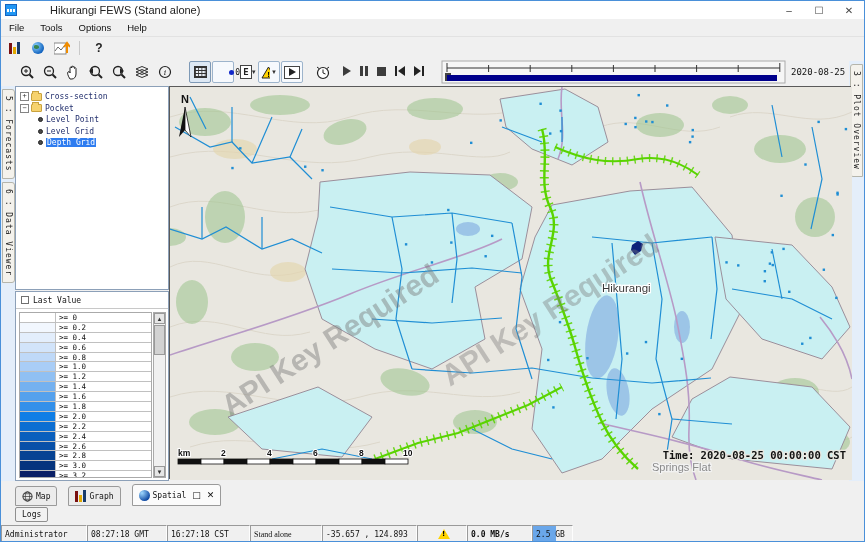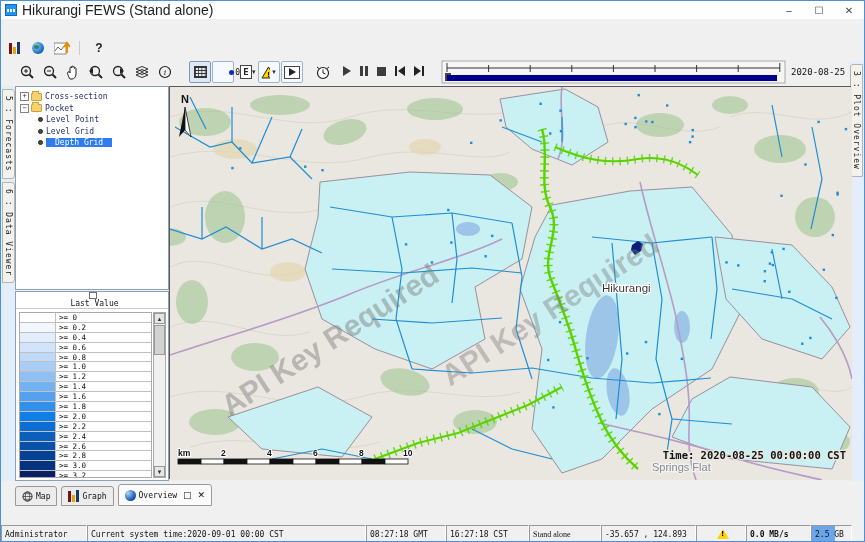--- a/index.html
+++ b/index.html
@@ -7,21 +7,21 @@
   #app {
     position:relative; width:865px; height:542px; background:#f0f0f0;
     font-family:"Liberation Sans", sans-serif; overflow:hidden;
     border:1px solid #4a90d9;
   }
   
   #titlebar { position:absolute; left:0; top:0; width:100%; height:18px; background:#fff; display:flex; align-items:center; }
   #app-icon { width:12px; height:12px; margin:0 5px 0 4px; border:1px solid #1565c0; background:#2196f3; position:relative; }
   #app-icon:before { content:""; position:absolute; left:1px; top:4px; width:8px; height:3px;
     background:linear-gradient(90deg,#fff 0 2px,transparent 2px 3px,#fff 3px 5px,transparent 5px 6px,#fff 6px 8px); }
-  #win-title { font-size:14px; color:#222; }
+  #win-title { font-size:11px; color:#222;margin-left:28px; }
   #win-controls { margin-left:auto; display:flex; height:100%; }
   .win-btn { width:30px; height:100%; display:flex; align-items:center; justify-content:center; font-size:10px; color:#444; }
   
   #menubar { position:absolute; left:0; top:18px; width:100%; height:18px; background:#f0f0f0; display:flex; align-items:center; border-bottom:1px solid #e2e2e2; }
   .menu-item { font-size:9.5px; color:#111; padding:0 8px; height:100%; display:flex; align-items:center; }
   
   #toolbar1 { position:absolute; left:0; top:36px; width:100%; height:21px; background:#f0f0f0; display:flex; align-items:center; }
   .tb1-btn { width:22px; height:19px; display:flex; align-items:center; justify-content:center; margin-left:2px; }
   .bars { display:flex; align-items:flex-end; gap:1px; height:12px; }
   .bars i { display:block; width:3px; }
@@ -53,39 +53,39 @@
   .vtab { writing-mode:vertical-rl; font:8px "DejaVu Sans Mono",monospace; color:#222; background:#f4f2ec;
     border:1px solid #b5b5ab; border-radius:0 3px 3px 0; padding:6px 1px; margin:3px 1px 2px 1px; letter-spacing:1px; }
   #strip-right .vtab { border-radius:3px 0 0 3px; }
   
   #tree-panel { position:absolute; left:14px; top:85px; width:154px; height:204px; background:#fff; border:1px solid #8ca0b8; overflow:hidden; }
   .tree-row { display:flex; align-items:center; height:11.5px; font:8px "DejaVu Sans Mono",monospace; color:#23306e; white-space:nowrap; }
   .expander { width:9px; height:9px; border:1px solid #848484; background:#fff; font-size:7px; line-height:7px; text-align:center; color:#333; margin-right:2px; flex:none; }
   .folder { width:11px; height:8px; background:#f6d26e; border:1px solid #c9a23e; border-radius:1px; position:relative; margin-right:3px; flex:none; }
   .folder:before { content:""; position:absolute; left:0; top:-3px; width:5px; height:2px; background:#f6d26e; border:1px solid #c9a23e; border-bottom:none; }
   .bullet { width:5px; height:5px; border-radius:50%; background:#4a4a4a; border:1px solid #222; margin:0 3px 0 2px; flex:none; }
-  .tree-label.sel { background:#2e7cf0; color:#fff; padding:0 9px; }
+  .tree-label.sel { background:#2e7cf0; color:#fff; padding:0 1px; }
   
   #legend-panel { position:absolute; left:14px; top:290px; width:154px; height:190px; background:#fff; border:1px solid #8ca0b8; }
-  #legend-header { display:flex; align-items:center; height:17px; padding-left:5px; border-bottom:1px solid #c8c8c8;flex-direction:column; }
+  #legend-header { display:flex; align-items:center; height:17px; padding-left:5px; border-bottom:1px solid #c8c8c8; }
   .checkbox { width:8px; height:8px; border:1px solid #707070; background:#fff; margin-right:4px; }
   #legend-title { font:8px "DejaVu Sans Mono",monospace; color:#111; }
   #legend-list { position:absolute; left:3px; top:20px; right:16px; bottom:2px; border:1px solid #aaa; overflow:hidden; }
   .lg-row { display:flex; height:9.9px; border-bottom:1px solid #c0c0c0; }
   .lg-sw { width:36px; border-right:1px solid #c0c0c0; flex:none; }
   .lg-label { font:7.5px "DejaVu Sans Mono",monospace; color:#111; padding-left:3px; line-height:9.5px; }
   #legend-scroll { position:absolute; right:2px; top:20px; bottom:2px; width:13px; border:1px solid #aaa; background:#f0f0f0; }
   .scr-btn { position:absolute; left:0; width:11px; height:11px; background:#e6e6e6; border:1px solid #999; font-size:6px; text-align:center; line-height:10px; color:#333; }
   #scr-up { top:0; } #scr-dn { bottom:0; }
   #scr-thumb { position:absolute; left:0; top:12px; width:11px; height:30px; background:#d2d2d2; border:1px solid #999; }
   
   #map { position:absolute; left:168px; top:85px; width:682px; height:393px; border:1px solid #5a5a5a; background:#e9e7e0; }
   
   #bottom-tabs { position:absolute; left:14px; top:481px; width:851px; height:24px; display:flex; align-items:flex-end; background:#f0f0f0; }
-  .btab { display:flex; align-items:center; gap:3px; height:20px; padding:0 6px; margin-right:4px; font:8px "DejaVu Sans Mono",monospace; color:#111;
+  .btab { display:flex; align-items:center; gap:3px; height:20px; padding:0 6px; margin-right:11px; font:8px "DejaVu Sans Mono",monospace; color:#111;
     background:#ececec; border:1px solid #9a9a9a; border-radius:3px 3px 0 0; }
   .btab.active { background:#fbfbfb; height:22px; }
   .tab-ctl { font:bold 9px "DejaVu Sans",sans-serif; color:#111; margin-left:3px; }
   .mini-globe-wire { width:11px; height:11px; }
   .mini-globe-blue { width:11px; height:11px; border-radius:50%; background:radial-gradient(circle at 3px 3px,#9fd8ff,#0d47a1 75%); }
   #logs-row { position:absolute; left:0; top:505px; width:100%; height:19px; background:#f0f0f0; }
   #logs-btn { position:absolute; left:14px; top:1px; height:15px; padding:0 6px; background:#f2f2f2; border:1px solid #8f8f8f; border-radius:2px; font:8px "DejaVu Sans Mono",monospace; color:#111; display:flex; align-items:center; }
   
   #status-bar { position:absolute; left:0; top:524px; width:100%; height:18px; background:#f0f0f0; display:flex; }
   .sb-cell { height:100%; border:1px solid; border-color:#9a9a9a #fdfdfd #fdfdfd #9a9a9a; display:flex; align-items:center; padding-left:3px;
@@ -103,20 +103,26 @@
   <div id="titlebar">
     <div id="app-icon"></div>
     <div id="win-title">Hikurangi FEWS  (Stand alone)</div>
     <div id="win-controls">
       <div class="win-btn">–</div>
       <div class="win-btn">☐</div>
       <div class="win-btn">✕</div>
     </div>
   </div>
 
+  <div id="menubar">
+      <div class="menu-item">File</div>
+      <div class="menu-item">Tools</div>
+      <div class="menu-item">Options</div>
+      <div class="menu-item">Help</div>
+    </div>
 
   <div id="toolbar1">
     <div class="tb1-btn">
       <span class="bars">
           <i class="b1"></i>
           <i class="b2"></i>
           <i class="b3"></i>
         </span>
     </div>
     <div class="tb1-btn">
@@ -605,33 +611,33 @@
       <div class="btab">
         <span class="bars">
           <i class="b1"></i>
           <i class="b2"></i>
           <i class="b3"></i>
         </span>
         <span>Graph</span>
       </div>
       <div class="btab active">
         <span class="mini-globe-blue"></span>
-        <span>Overview</span>
+        <span>Spatial</span>
         <span class="tab-ctl">□</span>
         <span class="tab-ctl">✕</span>
       </div>
     </div>
+  <div id="logs-row">
+    <div id="logs-btn">Logs</div>
+  </div>
 
   <div id="status-bar">
       <div class="sb-cell" style="width: 86px;">
         <span class="sb-text">Administrator</span>
       </div>
-      <div class="sb-cell" style="width: 279px;">
-        <span class="sb-text">Current system time:2020-09-01 00:00 CST</span>
-      </div>
       <div class="sb-cell" style="width: 80px;">
         <span class="sb-text">08:27:18 GMT</span>
       </div>
       <div class="sb-cell" style="width: 83px;">
         <span class="sb-text">16:27:18 CST</span>
       </div>
       <div class="sb-cell" style="width: 72px; font-family: Liberation Serif, serif;">
         <span class="sb-text">Stand alone</span>
       </div>
       <div class="sb-cell" style="width: 95px;">

